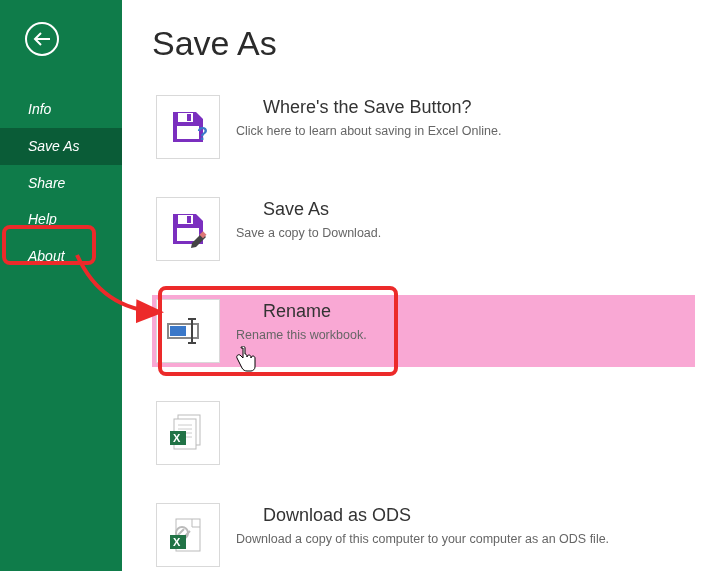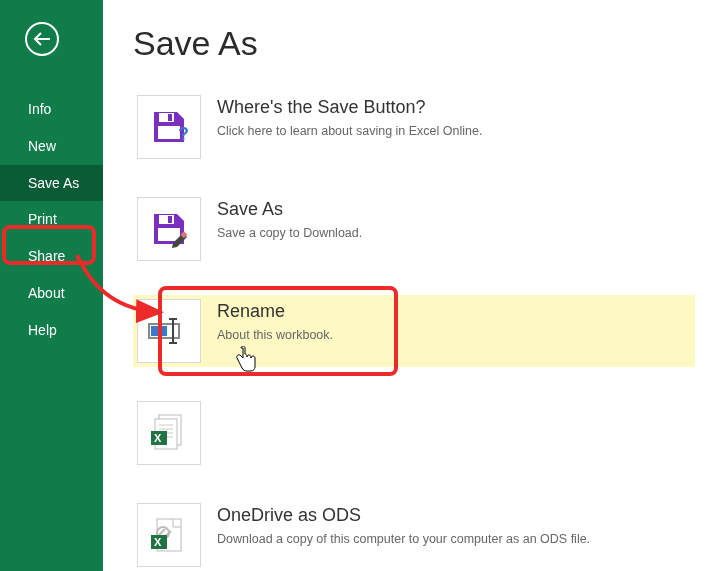--- a/index.html
+++ b/index.html
@@ -7,24 +7,25 @@
     font-family: "Segoe UI", Arial, sans-serif;
     font-size: 14px;
     color: #444;
     width: 725px;
     height: 571px;
     overflow: hidden;
     display: flex;
     background: #fff;
   }
   .sidebar {
-    width: 103px;
+    width: 122px;
     background: #0f7c4a;
     color: #fff;
     padding-top: 22px;
+    font-style: italic;
   }
   .back-btn {
     width: 34px; height: 34px;
     border: 2px solid #fff;
     border-radius: 50%;
     margin-left: 25px;
     display: flex; align-items: center; justify-content: center;
     cursor: pointer;
   }
   .back-btn svg { fill:none; stroke:#fff; stroke-width:2; }
@@ -50,36 +51,37 @@
     color: #2b2b2b;
     margin-bottom: 28px;
   }
   .option-row {
     display: flex;
     align-items: flex-start;
     margin-bottom: 30px;
     padding: 4px;
   }
   .option-row.highlight {
-    background: #fef9c3;
+    background: #f9a8d4;
   }
   .icon-box {
     width: 64px; height: 64px;
     border: 1px solid #d9d9d9;
     background: #fff;
     display: flex; align-items: center; justify-content: center;
     margin-right: 16px;
     flex-shrink: 0;
   }
   .option-texts { padding-top: 2px; }
   .opt-title {
     font-size: 18px;
     color: #333;
     margin-bottom: 6px;
     font-weight: 400;
+    margin-left: 27px;
   }
   .opt-desc {
     font-size: 12.5px;
     color: #666;
     text-align: center;
   } 
   .overlay-layer {
     position: absolute; left:0; top:0; width:725px; height:571px; pointer-events:none;
   }
   .anno-a { position:absolute; border:4px solid #ec2a2a; border-radius:8px; }
@@ -94,26 +96,24 @@
 <body>
 
 <div class="sidebar">
   <div class="back-btn">
     <svg width="18" height="14" viewBox="0 0 18 14">
       <path d="M8 1 L2 7 L8 13 M2 7 H17"></path>
     </svg>
   </div>
   <div class="menu">
     <div class="menu-item"><span>Info</span></div>
-    <div class="menu-item"><span>New</span></div>
     <div class="menu-item selected"><span>Save As</span></div>
-    <div class="menu-item"><span>Print</span></div>
     <div class="menu-item"><span>Share</span></div>
+    <div class="menu-item"><span>Help</span></div>
     <div class="menu-item"><span>About</span></div>
-    <div class="menu-item"><span>Help</span></div>
   </div>
 </div>
 
 <div class="content">
   <div class="page-title">Save As</div>
 
   <div class="option-row">
     <div class="icon-box">
       <svg width="40" height="40" viewBox="0 0 40 40">
         <path d="M5 5 H28 L35 12 V35 H5 Z" fill="#7b2fbf"></path>
@@ -149,21 +149,21 @@
   <div class="option-row highlight">
     <div class="icon-box">
       <svg width="44" height="30" viewBox="0 0 44 30">
         <rect x="2" y="8" width="30" height="14" fill="none" stroke="#888" stroke-width="2"></rect>
         <rect x="4" y="10" width="16" height="10" fill="#3a78c9"></rect>
         <path d="M22 3 H30 M26 3 V27 M22 27 H30" stroke="#444" stroke-width="2" fill="none"></path>
       </svg>
     </div>
     <div class="option-texts">
       <div class="opt-title">Rename</div>
-      <div class="opt-desc">About this workbook.</div>
+      <div class="opt-desc">Rename this workbook.</div>
     </div>
   </div>
 
   <div class="option-row">
     <div class="icon-box">
       <svg width="44" height="44" viewBox="0 0 44 44">
         <rect x="12" y="4" width="22" height="30" fill="#fff" stroke="#bbb"></rect>
         <rect x="8" y="8" width="22" height="30" fill="#fff" stroke="#bbb"></rect>
         <line x1="12" y1="14" x2="26" y2="14" stroke="#ccc"></line>
           <line x1="12" y1="18" x2="26" y2="18" stroke="#ccc"></line>
@@ -180,21 +180,21 @@
       <svg width="44" height="44" viewBox="0 0 44 44">
         <rect x="10" y="6" width="24" height="32" fill="#fff" stroke="#bbb"></rect>
         <path d="M26 6 V14 H34" fill="none" stroke="#bbb"></path>
         <path d="M16 14 a6 6 0 1 1 0 12 a6 6 0 1 1 0 -12" fill="none" stroke="#bbb" stroke-width="2"></path>
         <path d="M18 16 l-6 6 M18 24 l6 -6" stroke="#bbb" stroke-width="2"></path>
         <rect x="4" y="22" width="16" height="14" fill="#217346"></rect>
         <text x="7" y="33" fill="#fff" font-size="11" font-weight="bold">X</text>
       </svg>
     </div>
     <div class="option-texts">
-      <div class="opt-title">OneDrive as ODS</div>
+      <div class="opt-title">Download as ODS</div>
       <div class="opt-desc">Download a copy of this computer to your computer as an ODS file.</div>
     </div>
   </div>
 </div>
 
 <div class="overlay-layer">
   <div class="anno-a box-saveas"></div>
   <div class="anno-a box-rename"></div>
   <svg class="arrow" viewBox="0 0 130 75">
     <defs>

